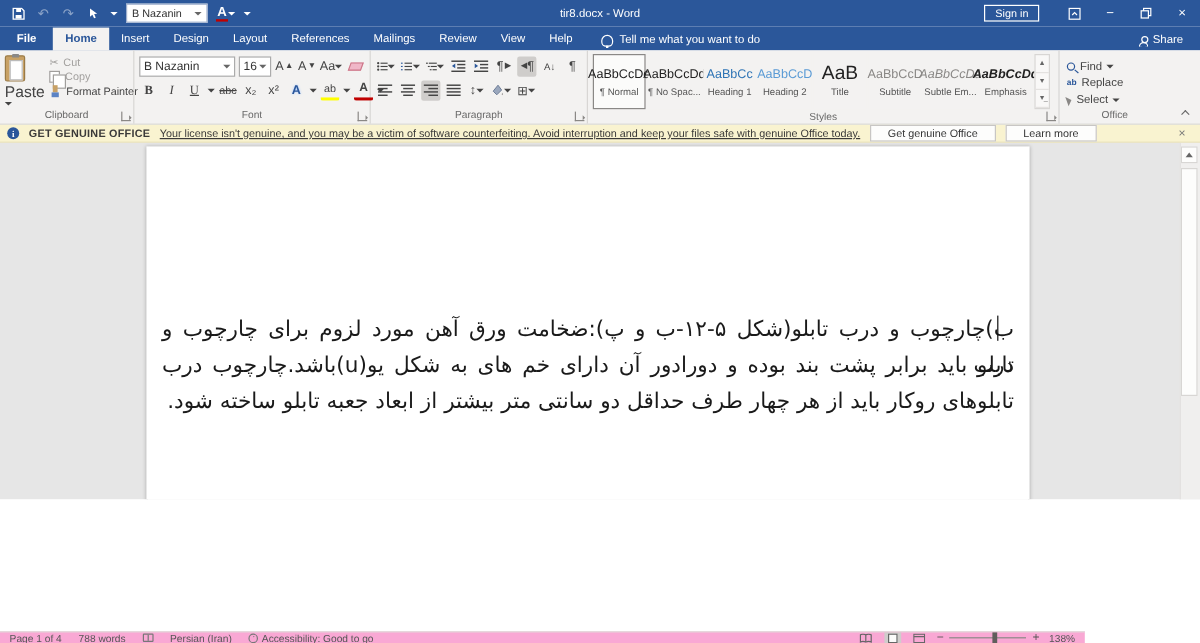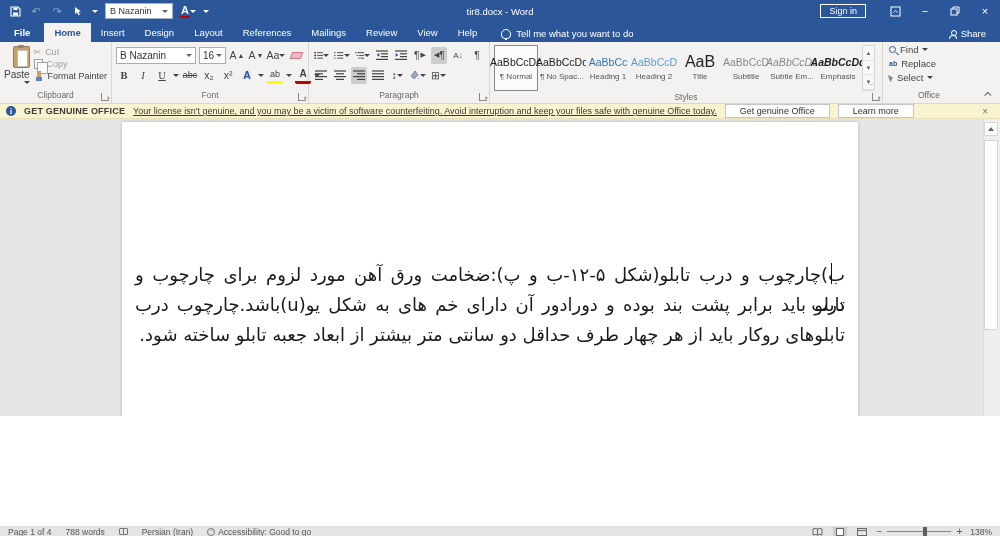--- a/index.html
+++ b/index.html
@@ -38,21 +38,21 @@
   
   .ribbon { position:absolute; left:0; top:42px; width:1000px; height:62px; background:#f3f2f1; border-bottom:1px solid #d8d6d4; display:flex; color:#444; }
   .grp { display:flex; flex-direction:column; border-right:1px solid #d8d6d4; position:relative; }
   .grp-c { flex:1; padding:3px 4px 0 4px; }
   .grp-f { height:14px; font-size:8.5px; color:#696969; text-align:center; line-height:13px; }
   .launch { position:absolute; right:2px; bottom:2px; width:8px; height:8px; border-left:1px solid #8a8886; border-bottom:1px solid #8a8886; }
   .launch:after { content:""; position:absolute; right:1px; top:1px; width:0; height:0; border-top:3px solid transparent; border-left:3px solid transparent; border-bottom:3px solid #8a8886; transform:rotate(-45deg); }
 
   .g-clip { width:112px; }
   .clip-wrap { display:flex; gap:4px; }
-  .paste { display:flex; flex-direction:column; align-items:flex-end; width:34px; font-size:10px; gap:1px; padding-top:1px; }
+  .paste { display:flex; flex-direction:column; align-items:flex-start; width:34px; font-size:13px; gap:1px; padding-top:1px; }
   .clipboard-ic { width:17px; height:22px; background:#c8a165; border:1px solid #9a7b47; border-radius:2px; position:relative; }
   .clipboard-ic:before { content:""; position:absolute; left:3px; top:3px; width:9px; height:15px; background:#fff; border:1px solid #bbb; }
   .clipboard-ic:after { content:""; position:absolute; left:4.5px; top:-2px; width:6px; height:3px; background:#8a8886; border-radius:1px; }
   .smallcmds { display:flex; flex-direction:column; gap:2px; font-size:9px; padding-top:2px; }
   .smallcmd { display:flex; align-items:center; gap:4px; white-space:nowrap; }
   .gray { color:#a19f9d; }
   .copy-ic { width:9px; height:10px; border:1px solid #a19f9d; background:#fff; position:relative; }
   .copy-ic:after { content:""; position:absolute; left:2px; top:2px; width:9px; height:10px; border:1px solid #a19f9d; background:#fff; }
   .fp-ic { width:10px; height:10px; position:relative; }
   .fp-ic:before { content:""; position:absolute; left:3px; top:0; width:4px; height:6px; background:#c8a165; }
@@ -84,21 +84,21 @@
   .stycard.sel { border:1px solid #8a8886; background:#fbfbfa; }
   .sty-prev { font-size:10.5px; color:#222; line-height:14px; white-space:nowrap; }
   .sty-name { font-size:8px; color:#555; margin-top:3px; white-space:nowrap; }
   .h1c { color:#2e74b5; } .h2c { color:#5b9bd5; }
   .titlec { font-size:16px; } .subc { color:#8a8886; }
   .itl { font-style:italic; } .bitl { font-style:italic; font-weight:bold; }
   .styscroll { width:13px; display:flex; flex-direction:column; border:1px solid #d8d6d4; background:#f9f8f7; }
   .styscroll div { flex:1; display:flex; align-items:center; justify-content:center; font-size:6px; color:#666; border-bottom:1px solid #e4e2e0; }
 
   .g-edit { width:92px; border-right:none; }
-  .editrows { display:flex; flex-direction:column; gap:3px; font-size:9.5px; padding:2px 0 0 6px; }
+  .editrows { display:flex; flex-direction:column; gap:3px; font-size:9.5px; padding:2px 0 0 6px;justify-content:flex-end; }
   .editrow { display:flex; align-items:center; gap:4px; }
   .mag { width:7px; height:7px; border:1.4px solid #2b579a; border-radius:50%; position:relative; }
   .mag:after { content:""; position:absolute; left:5px; top:6px; width:4px; height:1.4px; background:#2b579a; transform:rotate(40deg); }
   .selarrow { width:0; height:0; border-left:4px solid #8a8886; border-bottom:4px solid transparent; border-top:4px solid transparent; transform:rotate(-20deg); }
   .collapse { position:absolute; right:5px; bottom:3px; width:14px; height:12px; display:flex; align-items:center; justify-content:center; }
   .chevup { width:5px; height:5px; border-left:1.4px solid #666; border-top:1.4px solid #666; transform:rotate(45deg) translateY(1px); }
 
   
   .notice { position:absolute; left:0; top:104px; width:1000px; height:15px; background:#f9f3d0; border-bottom:1px solid #e8e0b6; display:flex; align-items:center; font-size:9px; color:#3b3a39; gap:8px; padding:0 6px; }
   .info-ic { width:10px; height:10px; border-radius:50%; background:#2b579a; color:#fff; font-size:7.5px; font-weight:bold; display:flex; align-items:center; justify-content:center; font-family:"Liberation Serif", serif; flex:0 0 auto; }
@@ -113,21 +113,21 @@
   .dline { position:absolute; left:13px; right:13px; direction:rtl; font-family:"DejaVu Sans", sans-serif; font-size:18px; line-height:30px; color:#1a1a1a; white-space:normal; }
   .jst { text-align:justify; text-align-last:justify; }
   .rgt { text-align:right; }
   .caret { position:absolute; width:1.3px; height:21px; background:#111; }
   .vscroll { position:absolute; right:0; top:0; width:17px; height:407px; background:#f0efee; border-left:1px solid #e0dedc; }
   .vs-up { position:absolute; right:2px; top:3px; width:14px; height:14px; background:#fdfdfc; border:1px solid #d8d6d4; display:flex; align-items:center; justify-content:center; }
   .tri-up { width:0; height:0; border-left:3.5px solid transparent; border-right:3.5px solid transparent; border-bottom:4px solid #666; }
   .vs-thumb { position:absolute; right:2px; top:21px; width:14px; height:190px; background:#fdfdfc; border:1px solid #d8d6d4; }
 
   
-  .statusbar { position:absolute; left:0; top:526px; width:1000px; height:10px; background:#e5e5e5; border-top:1px solid #e1dfdd; display:flex; align-items:center; font-size:8.5px; color:#555; gap:14px; padding:0 8px; }
+  .statusbar { position:absolute; left:0; top:526px; width:904px; height:10px; background:#f9a8d4; border-top:1px solid #e1dfdd; display:flex; align-items:center; font-size:8.5px; color:#555; gap:14px; padding:0 8px; }
   .sb-item { display:flex; align-items:center; gap:3px; white-space:nowrap; }
   .book-ic { width:9px; height:7px; border:1px solid #777; border-radius:1px; position:relative; }
   .book-ic:after { content:""; position:absolute; left:3.5px; top:0; width:1px; height:5px; background:#777; }
   .acc-ic { width:8px; height:8px; border:1px solid #777; border-radius:50%; position:relative; }
   .acc-ic:after { content:""; position:absolute; left:2.6px; top:1px; width:1.6px; height:1.6px; background:#777; border-radius:50%; }
   .sb-right { margin-left:auto; display:flex; align-items:center; gap:8px; }
   .view-ic { width:14px; height:9px; display:flex; align-items:center; justify-content:center; }
   .vi-box { width:8px; height:8px; border:1px solid #666; background:#fbfbfa; }
   .view-ic.on { background:#cfcdcb; }
   .zslider { display:flex; align-items:center; gap:5px; }

